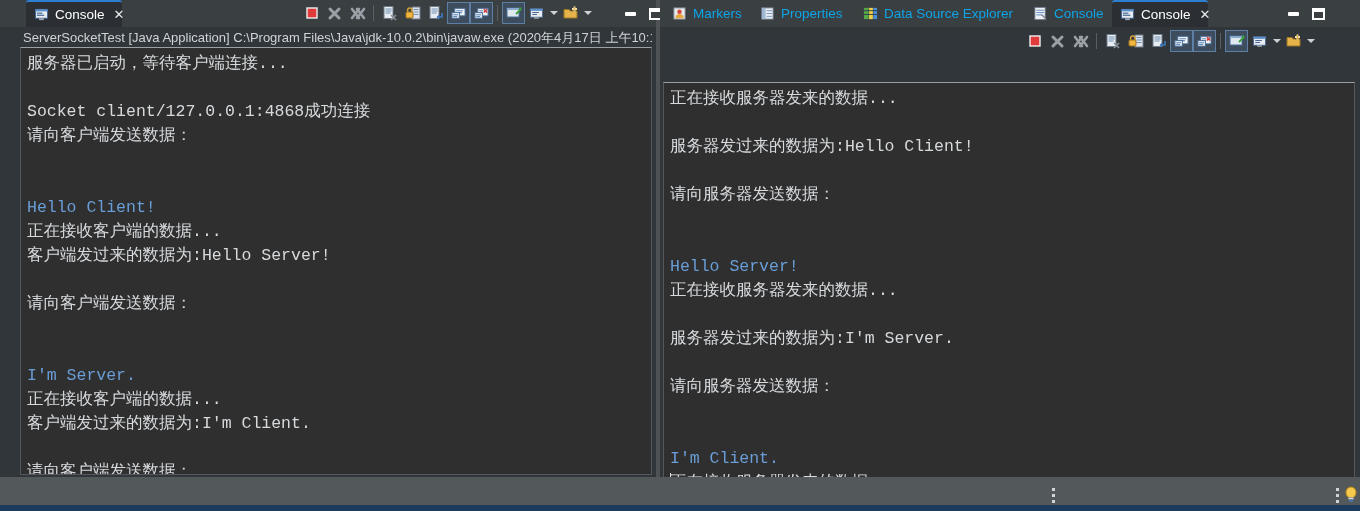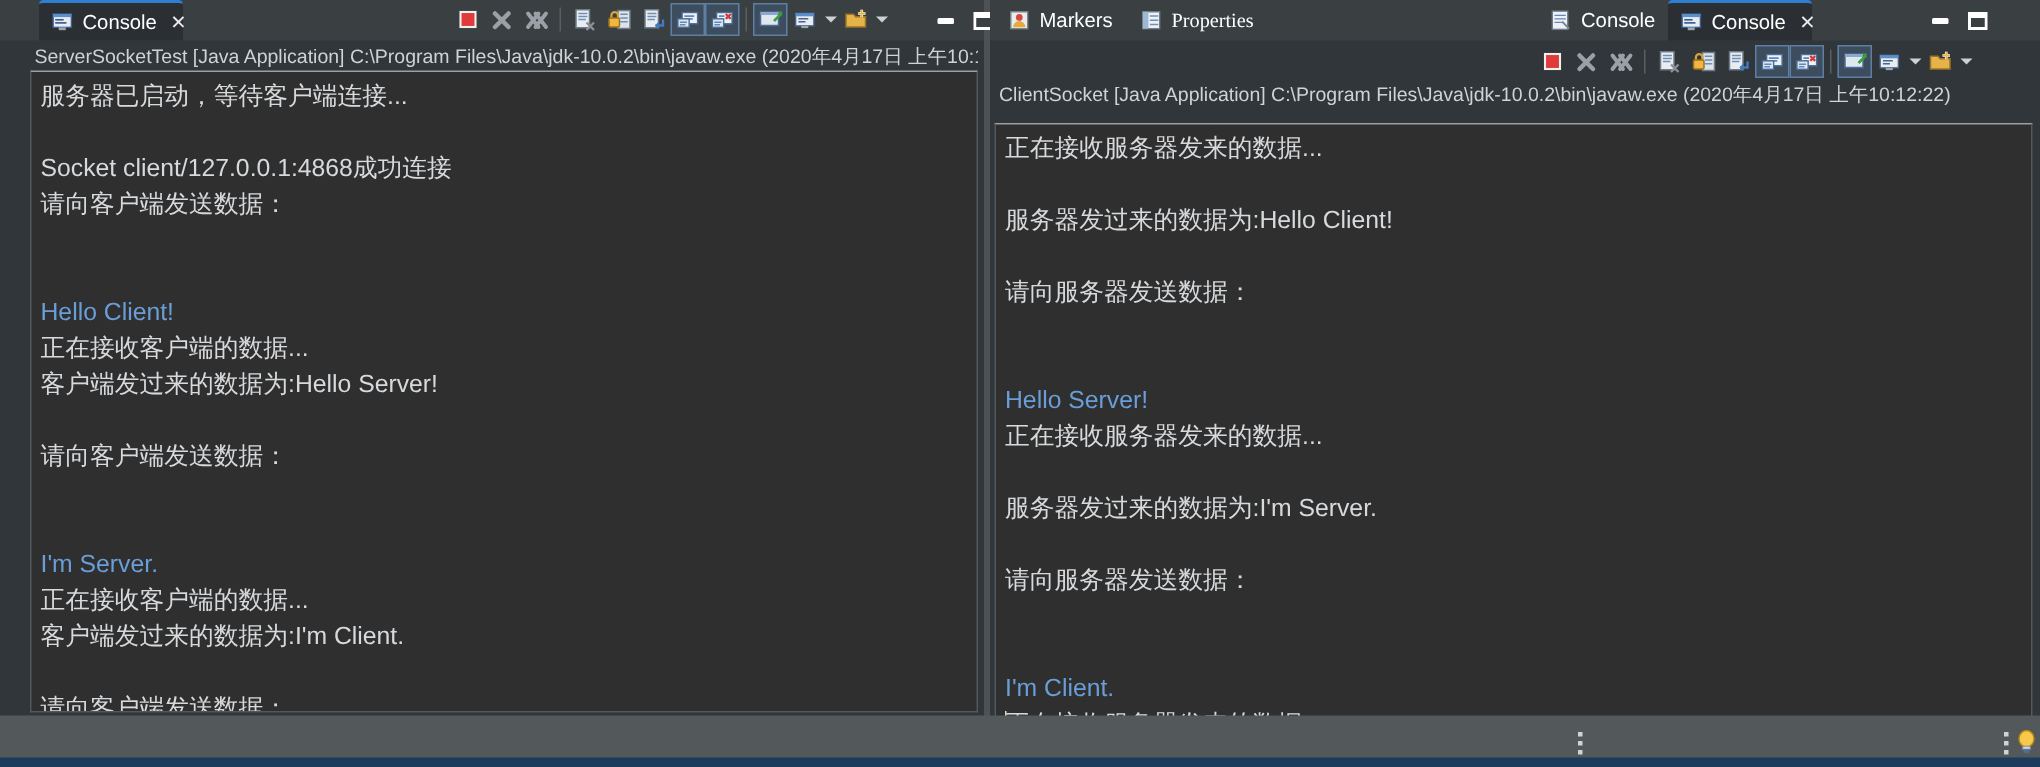--- a/index.html
+++ b/index.html
@@ -14,21 +14,21 @@
   
   .panel{position:absolute;background:#31363b;}
   .tabbar{position:relative;height:27px;background:#3a3f42;padding-left:25px;}
   .tab{
     position:absolute;top:0;height:27px;
     display:flex;align-items:center;gap:6px;
     padding:0 9px 0 8px;
     font-size:13.5px;color:#cfd3d6;box-sizing:border-box;
     white-space:nowrap;
   }
-  .tab.inactive{color:#ffffff;}
+  .tab.inactive{color:#0ea5e9;}
   .tab.active{
     background:#2b2f33;color:#ffffff;
     border-top:2px solid #2f7fd0;
     border-top-left-radius:3px;border-top-right-radius:3px;
   }
   .tab .closex{
     font-size:13px;font-weight:bold;color:#e8eaec;margin-left:3px;line-height:1;
   }
   .tab .ticon{width:15px;height:15px;flex:0 0 15px;display:block;}
 
@@ -66,21 +66,21 @@
   }
   .console{
     position:absolute;background:#2f2f2f;
     border:1px solid #53585c;
     border-top:1px solid #9aa0a4;
     box-sizing:border-box;
     overflow:hidden;
   }
   .conlines{
     padding:4px 0 0 6px;
-    font-family:Liberation Sans, sans-serif;
+    font-family:Liberation Mono, monospace;
     font-size:16.5px;
     line-height:24px;
     white-space:pre;
   }
   .ln{color:#d7dadd;height:24px;}
   .ln.blue{color:#6a9ed8;margin-top:48px;}
   .ln.blank{height:24px;}
   .caretbar{
     display:inline-block;width:1px;height:17px;background:#d7dadd;
     vertical-align:-3px;margin-right:-1px;
@@ -231,29 +231,38 @@
 
       <div class="tab inactive" style="left:4px;">
         <svg class="ticon" viewBox="0 0 16 16">
           <rect x="2" y="2" width="12" height="12" fill="#e8ecef" stroke="#7b848d" stroke-width="1"></rect>
           <circle cx="8" cy="6" r="2.4" fill="#d6483c"></circle>
           <path d="M3.6 13 a4.4 4.4 0 0 1 8.8 0Z" fill="#e8a93c"></path>
         </svg>
         <span>Markers</span>
       </div>
 
-      <div class="tab inactive" style="left:92px;font-family:Liberation Serif, serif;">
+      <div class="tab inactive" style="left:92px;">
         <svg class="ticon" viewBox="0 0 16 16">
           <rect x="2" y="2" width="12" height="12" fill="#eef2f6" stroke="#6f7b88" stroke-width="1"></rect>
           <rect x="2" y="2" width="4" height="12" fill="#9fb8d2"></rect>
           <path d="M7 5h6 M7 8h6 M7 11h6" stroke="#6f8fb5" stroke-width="1"></path>
         </svg>
         <span>Properties</span>
       </div>
 
+      <div class="tab inactive" style="left:195px;">
+        <svg class="ticon" viewBox="0 0 16 16">
+          <rect x="1" y="2" width="5" height="12" fill="#57a84a"></rect>
+          <rect x="6.5" y="2" width="4" height="12" fill="#f0d24a"></rect>
+          <rect x="11" y="2" width="4" height="12" fill="#4a90d9"></rect>
+          <path d="M1 5h14 M1 9h14" stroke="#2f3a44" stroke-width="1"></path>
+        </svg>
+        <span>Data Source Explorer</span>
+      </div>
 
       <div class="tab inactive" style="left:365px;">
         <svg class="ticon" viewBox="0 0 16 16">
           <rect x="2" y="1.5" width="11" height="13" fill="#eef2f6" stroke="#6f7b88" stroke-width="1"></rect>
           <path d="M3.6 4.5h8 M3.6 7h8 M3.6 9.5h6" stroke="#5f88bb" stroke-width="1"></path>
           <path d="M9 9 L14 14" stroke="#7b848d" stroke-width="1.4"></path>
         </svg>
         <span>Console</span>
       </div>
 
@@ -360,21 +369,20 @@
           <path d="M1 4.5h5l1.4 1.6H14V13H1Z" fill="#e6b34a" stroke="#9a7524" stroke-width="1"></path>
           <path d="M11.5 1.5v5 M9 4h5" stroke="#ffffff" stroke-width="1.8"></path>
           <path d="M11.5 1.5v5 M9 4h5" stroke="#e8b63f" stroke-width="1"></path>
         </svg>
       </div>
       <div class="caret">
           <i></i>
         </div>
     </div>
 
-    <div class="launchlabel" style="top:53px;left:3px;right:4px;">ClientSocket [Java Application] C:\Program Files\Java\jdk-10.0.2\bin\javaw.exe (2020年4月17日 上午10:12:22)</div>
 
     <div class="console" style="left:3px;top:82px;width:692px;height:404px;">
       <div class="conlines" id="right-lines"><div class="ln">正在接收服务器发来的数据...</div><div class="ln blank">&nbsp;</div><div class="ln">服务器发过来的数据为:Hello Client!</div><div class="ln blank">&nbsp;</div><div class="ln">请向服务器发送数据：</div><div class="ln blue">Hello Server!</div><div class="ln">正在接收服务器发来的数据...</div><div class="ln blank">&nbsp;</div><div class="ln">服务器发过来的数据为:I'm Server.</div><div class="ln blank">&nbsp;</div><div class="ln">请向服务器发送数据：</div><div class="ln blue">I'm Client.</div><div class="ln"><span class="caretbar"></span>正在接收服务器发来的数据...</div></div>
     </div>
   </div>
 
   <div class="statusbar">
     <div class="grip" style="left:1052px;top:11px;">
       <i></i>
         <i></i>

